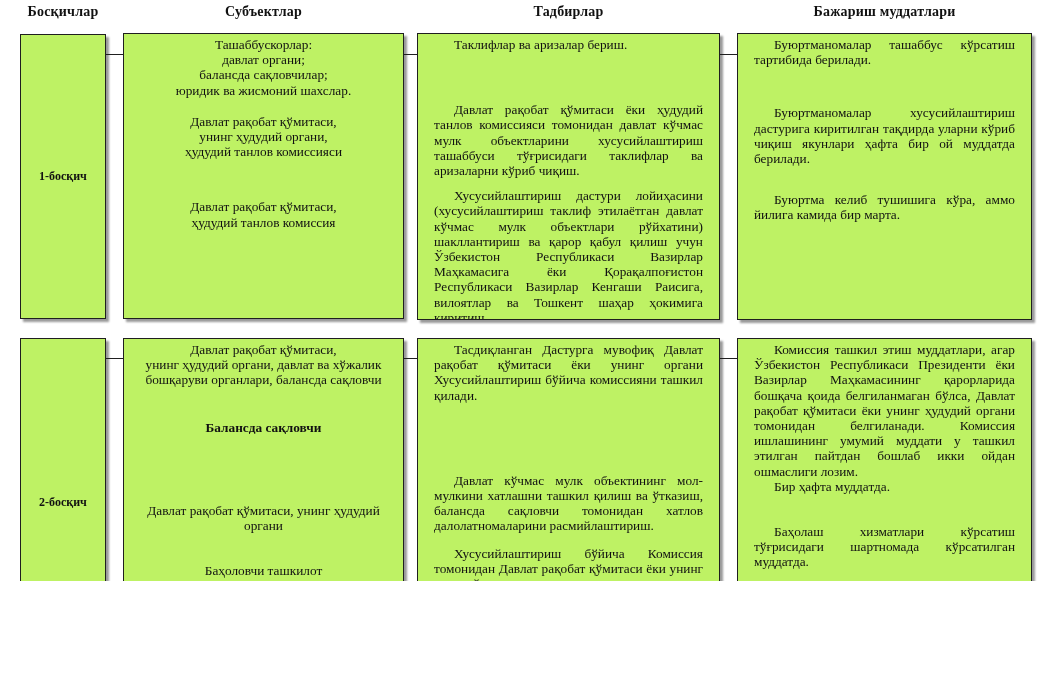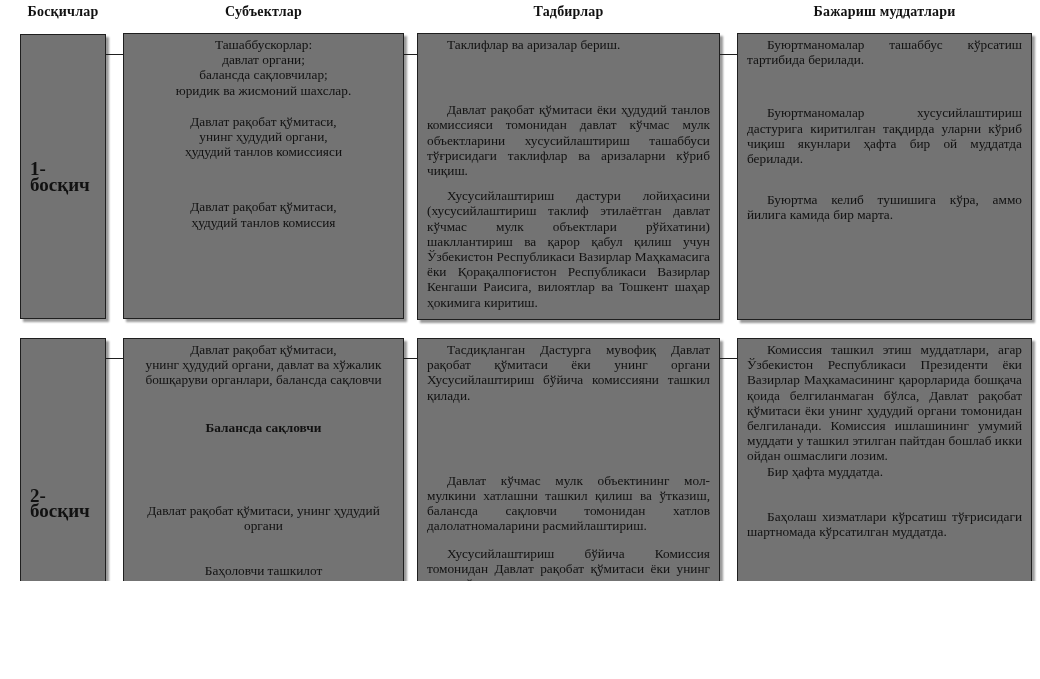--- a/index.html
+++ b/index.html
@@ -10,35 +10,35 @@
   .hdr {
     position:absolute; top:4px; font-weight:bold; font-size:14px;
     text-align:center; letter-spacing:.2px;
   }
   #hdr-stages     { left:18px;  width:90px;  }
   #hdr-subjects   { left:123px; width:281px; }
   #hdr-activities { left:417px; width:303px; }
   #hdr-deadlines  { left:737px; width:295px; }
 
   .box {
-    position:absolute; box-sizing:border-box; background:#737373;
+    position:absolute; box-sizing:border-box; background:#bef264;
     border:1.5px solid #1f1f1f; box-shadow:3px 3px 2px #9a9a9a;
-    overflow:hidden; font-size:13.3px; line-height:15.2px; padding:3px 9px;
+    overflow:hidden; font-size:13.3px; line-height:15.2px; padding:3px 16px;
   }
   #stage1      { left:20px;  top:34px;  width:86px;  height:285px; }
   #subjects1   { left:123px; top:33px;  width:281px; height:286px; }
   #activities1 { left:417px; top:33px;  width:303px; height:287px; }
   #deadlines1  { left:737px; top:33px;  width:295px; height:287px; }
   #stage2      { left:20px;  top:338px; width:86px;  height:330px; }
   #subjects2   { left:123px; top:338px; width:281px; height:330px; }
   #activities2 { left:417px; top:338px; width:303px; height:330px; }
   #deadlines2  { left:737px; top:338px; width:295px; height:330px; }
 
-  .stage { display:flex; align-items:center; 
-           font-weight:bold; font-size:19px; }
+  .stage { display:flex; align-items:center; justify-content:center;
+           font-weight:bold; font-size:12px; }
 
   .centered p  { margin:0; text-align:center;  white-space:pre-line; }
   .justified p { margin:0; text-align:justify; text-indent:20px; }
 
   #subjects1  p:nth-of-type(2){ margin-top:16px; }
   #subjects1  p:nth-of-type(3){ margin-top:40px; }
   #activities1 p:nth-of-type(2){ margin-top:50px; }
   #activities1 p:nth-of-type(3){ margin-top:10px; }
   #deadlines1 p:nth-of-type(2){ margin-top:38px; }
   #deadlines1 p:nth-of-type(3){ margin-top:26px; }

